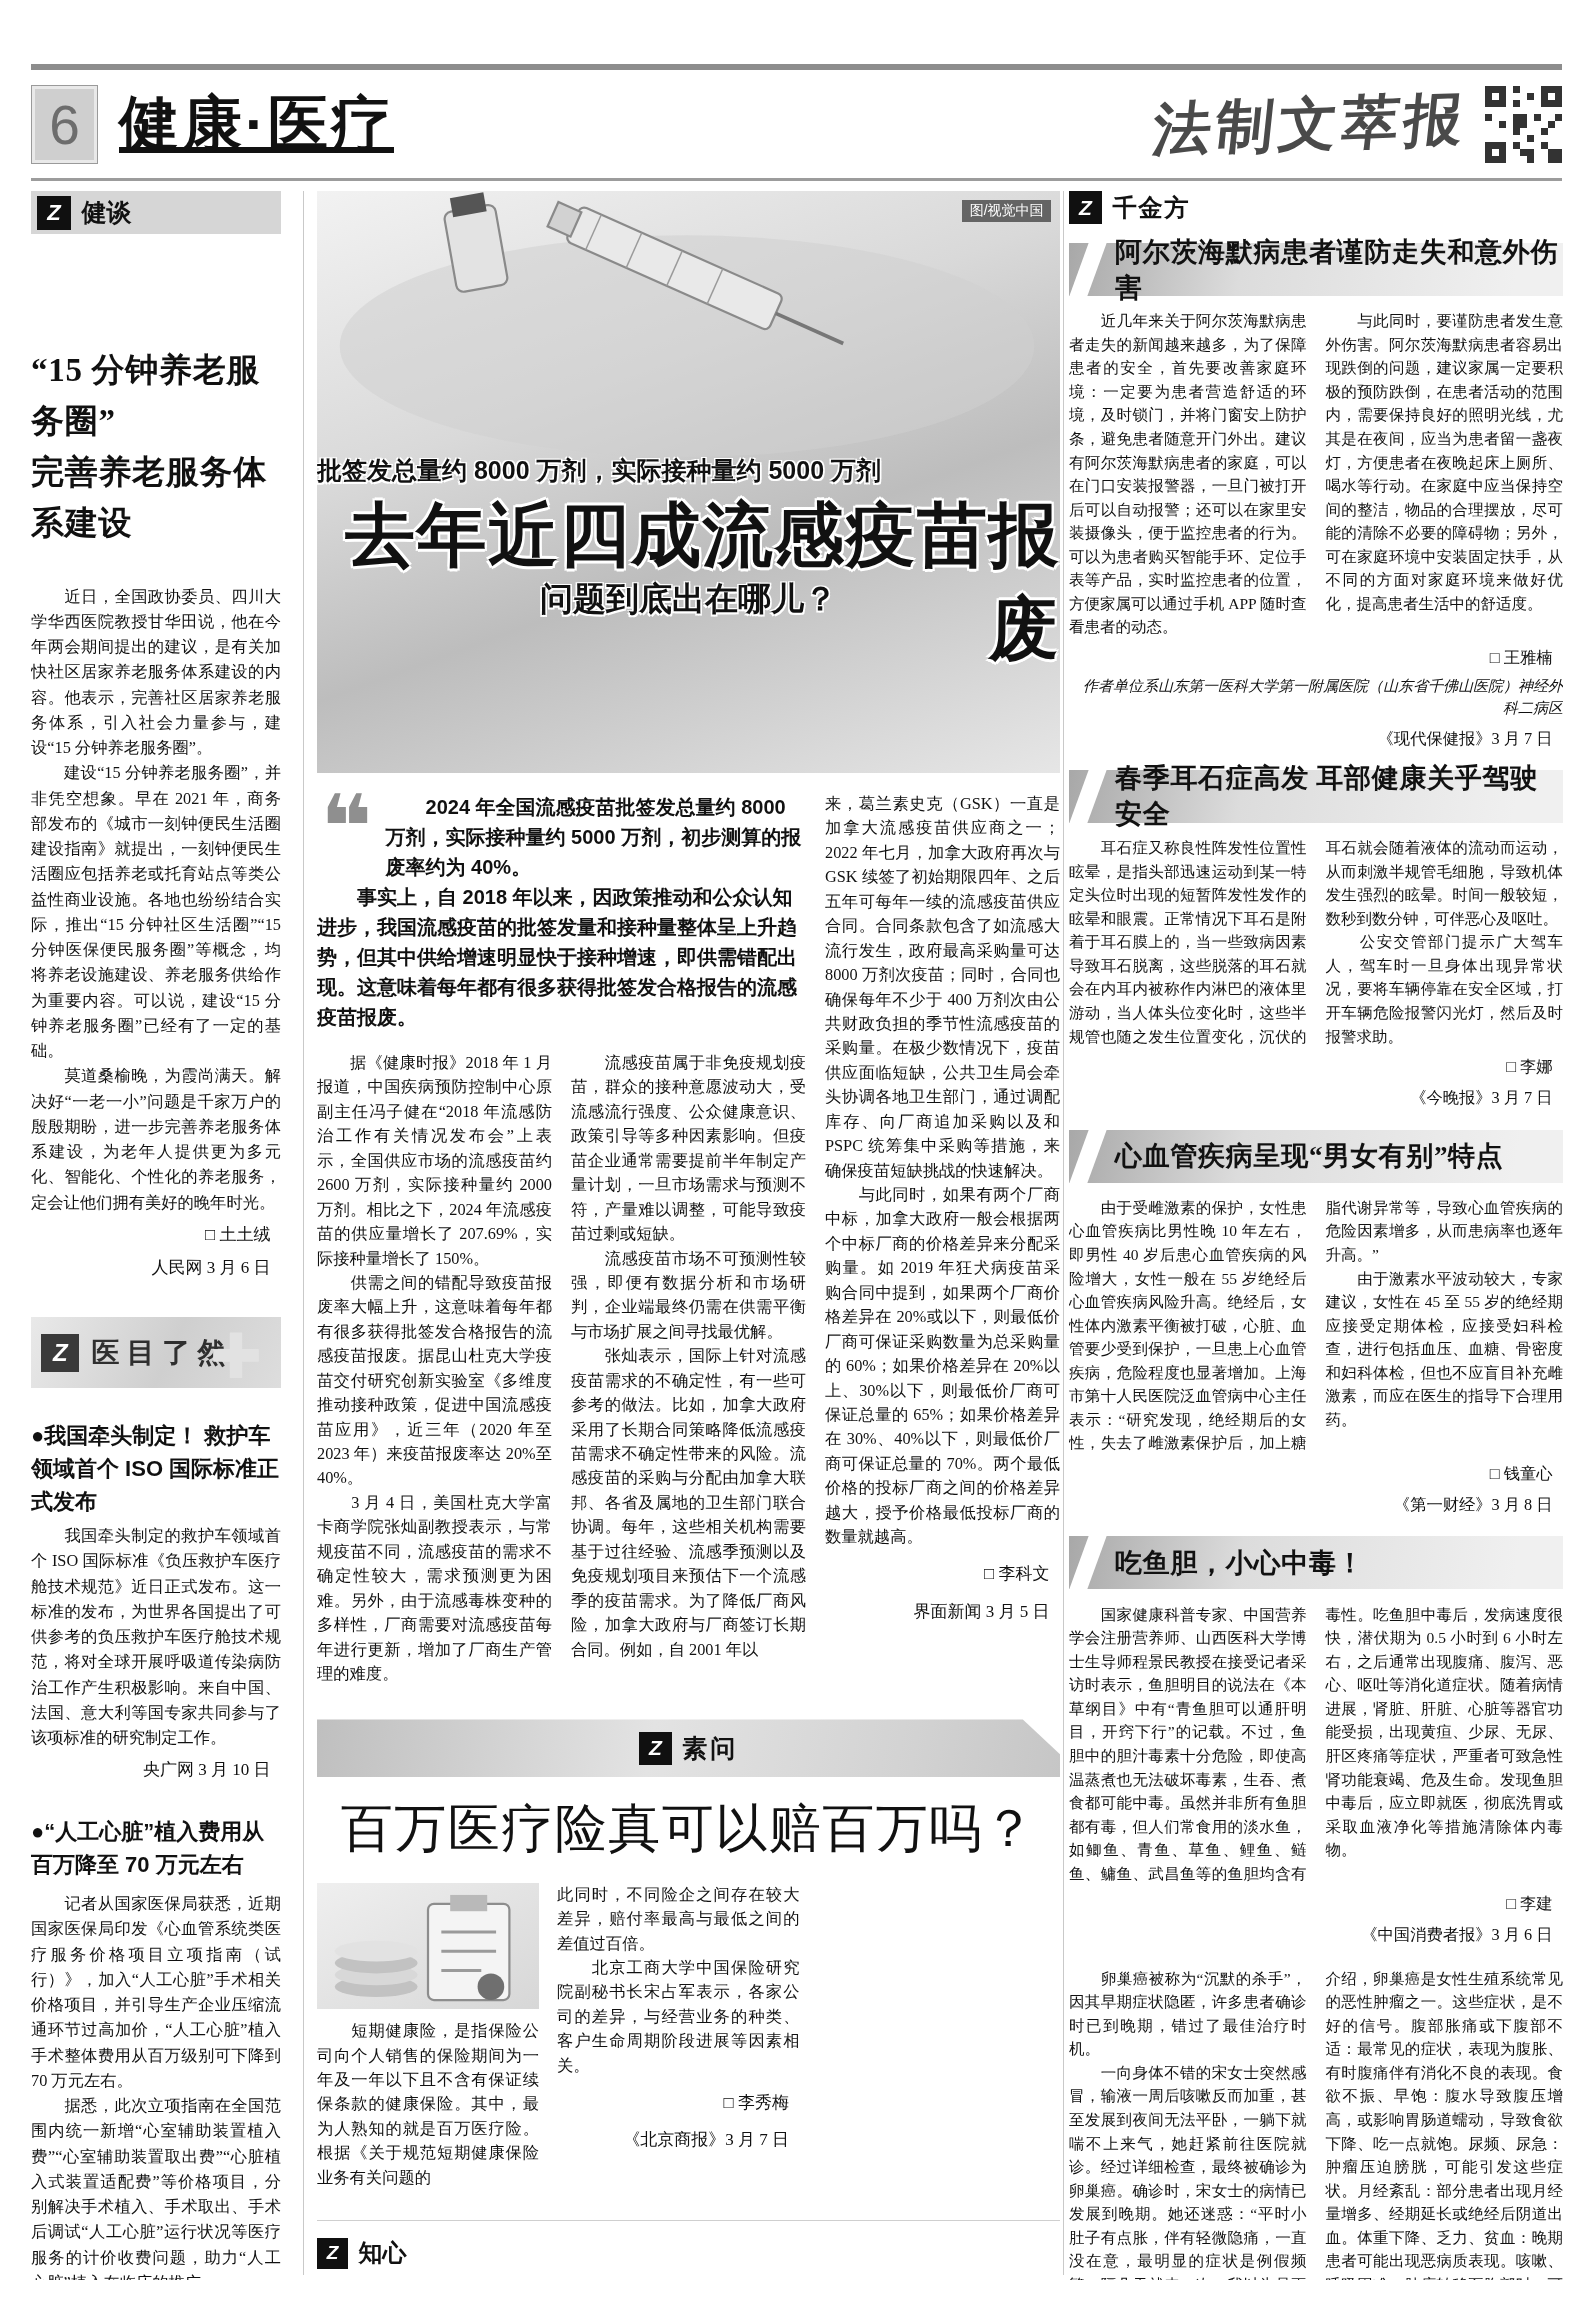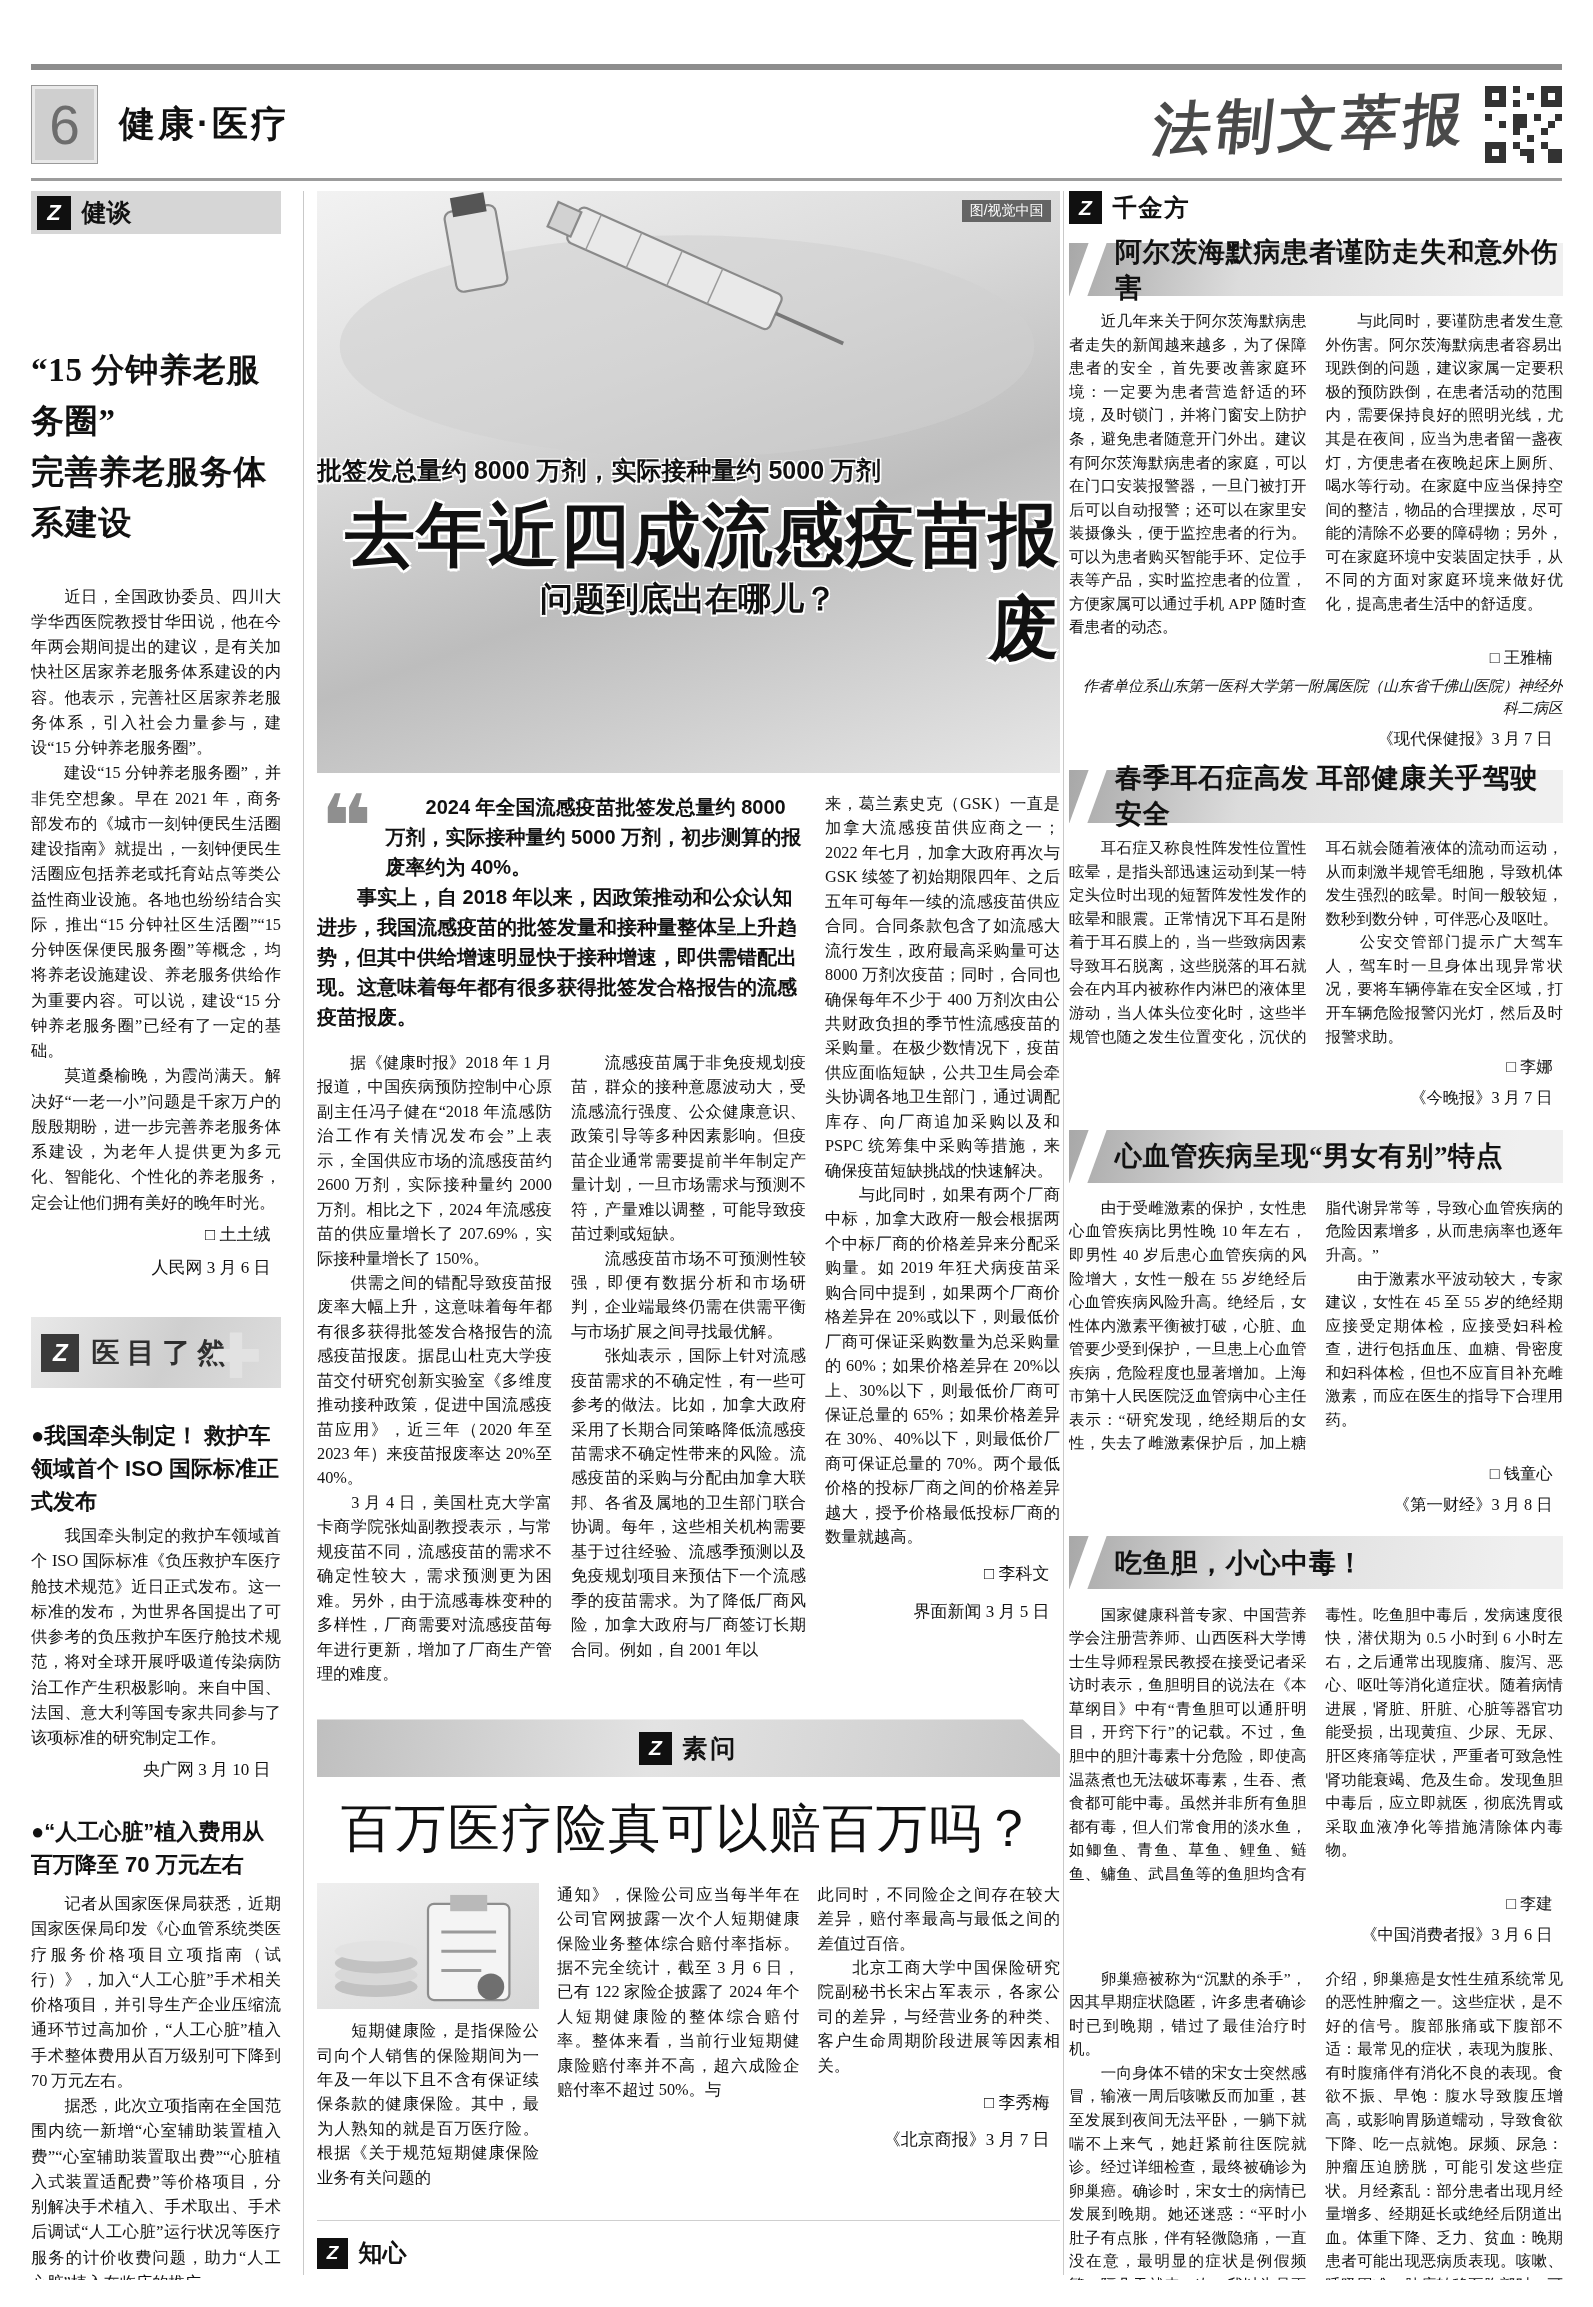--- a/index.html
+++ b/index.html
@@ -5,21 +5,21 @@
   html,body{margin:0;padding:0;}
   body{width:1594px;height:2307px;position:relative;background:#fff;overflow:hidden;
        font-family:"Liberation Serif","DejaVu Serif",serif;color:#111;}
   
   #top-rule{position:absolute;left:31px;top:64px;width:1531px;height:6px;background:#8d8d8d;}
   #header{position:absolute;left:31px;top:77px;width:1531px;height:95px;display:flex;align-items:center;}
   #header-rule{position:absolute;left:31px;top:178px;width:1531px;height:3px;background:#9c9c9c;}
   .pagenum{width:65px;height:77px;background:#cfcfcf;border:1.5px solid #9a9a9a;box-shadow:inset 0 0 0 3px #e9e9e9;
            display:flex;align-items:center;justify-content:center;font-size:55px;color:#6d6d6d;
            font-family:"Liberation Sans",sans-serif;}
-  .section-title{font-size:36px;font-weight:bold;letter-spacing:3px;margin:0 34px 0 21px;font-family:"Liberation Sans",sans-serif;}
+  .section-title{font-size:60px;font-weight:bold;letter-spacing:3px;margin:0 34px 0 21px;font-family:"Liberation Sans",sans-serif;text-decoration:underline;}
   .pubinfo{display:grid;grid-template-columns:auto auto;column-gap:41px;row-gap:7.4px;font-size:17px;font-family:"Liberation Sans",sans-serif;}
   .pubinfo .email{text-decoration:underline;}
   #masthead-wrap{margin-left:auto;display:flex;align-items:center;gap:19px;}
   #masthead{font-size:58px;font-weight:bold;color:#4a4a4a;transform:skewX(-8deg) rotate(-2deg);
             letter-spacing:4.4px;}
   
   .vsep{position:absolute;top:191px;height:2084px;width:0.7px;background:#c9c9c9;}
   
   .body{white-space:pre-line;text-align:justify;}
   .byline{text-align:right;padding-right:10.4px;}
@@ -235,21 +235,20 @@
             <line x1="168" y1="118" x2="222" y2="118" stroke="#9a9a9a" stroke-width="4"></line>
             <ellipse cx="80" cy="140" rx="56" ry="14" fill="#c2c2c2"></ellipse>
             <ellipse cx="80" cy="124" rx="56" ry="14" fill="#d8d8d8"></ellipse>
             <ellipse cx="80" cy="108" rx="56" ry="14" fill="#c2c2c2"></ellipse>
             <ellipse cx="80" cy="92" rx="56" ry="14" fill="#e2e2e2"></ellipse>
             <circle cx="235" cy="140" r="18" fill="#6f6f6f"></circle>
           </svg>
         </div>
         <div class="s-col body">　　短期健康险，是指保险公司向个人销售的保险期间为一年及一年以下且不含有保证续保条款的健康保险。其中，最为人熟知的就是百万医疗险。根据《关于规范短期健康保险业务有关问题的</div>
       </div>
-      <div class="s-col body">通知》，保险公司应当每半年在公司官网披露一次个人短期健康保险业务整体综合赔付率指标。据不完全统计，截至 3 月 6 日，已有 122 家险企披露了 2024 年个人短期健康险的整体综合赔付率。整体来看，当前行业短期健康险赔付率并不高，超六成险企赔付率不超过 50%。与</div>
       <div>
         <div class="s-col body">此同时，不同险企之间存在较大差异，赔付率最高与最低之间的差值过百倍。
 　　北京工商大学中国保险研究院副秘书长宋占军表示，各家公司的差异，与经营业务的种类、客户生命周期阶段进展等因素相关。</div>
         <div class="byline m-by">□ 李秀梅</div>
         <div class="byline m-by">《北京商报》3 月 7 日</div>
       </div>
     </div>
   </div>
 
   <div class="zhixin">

